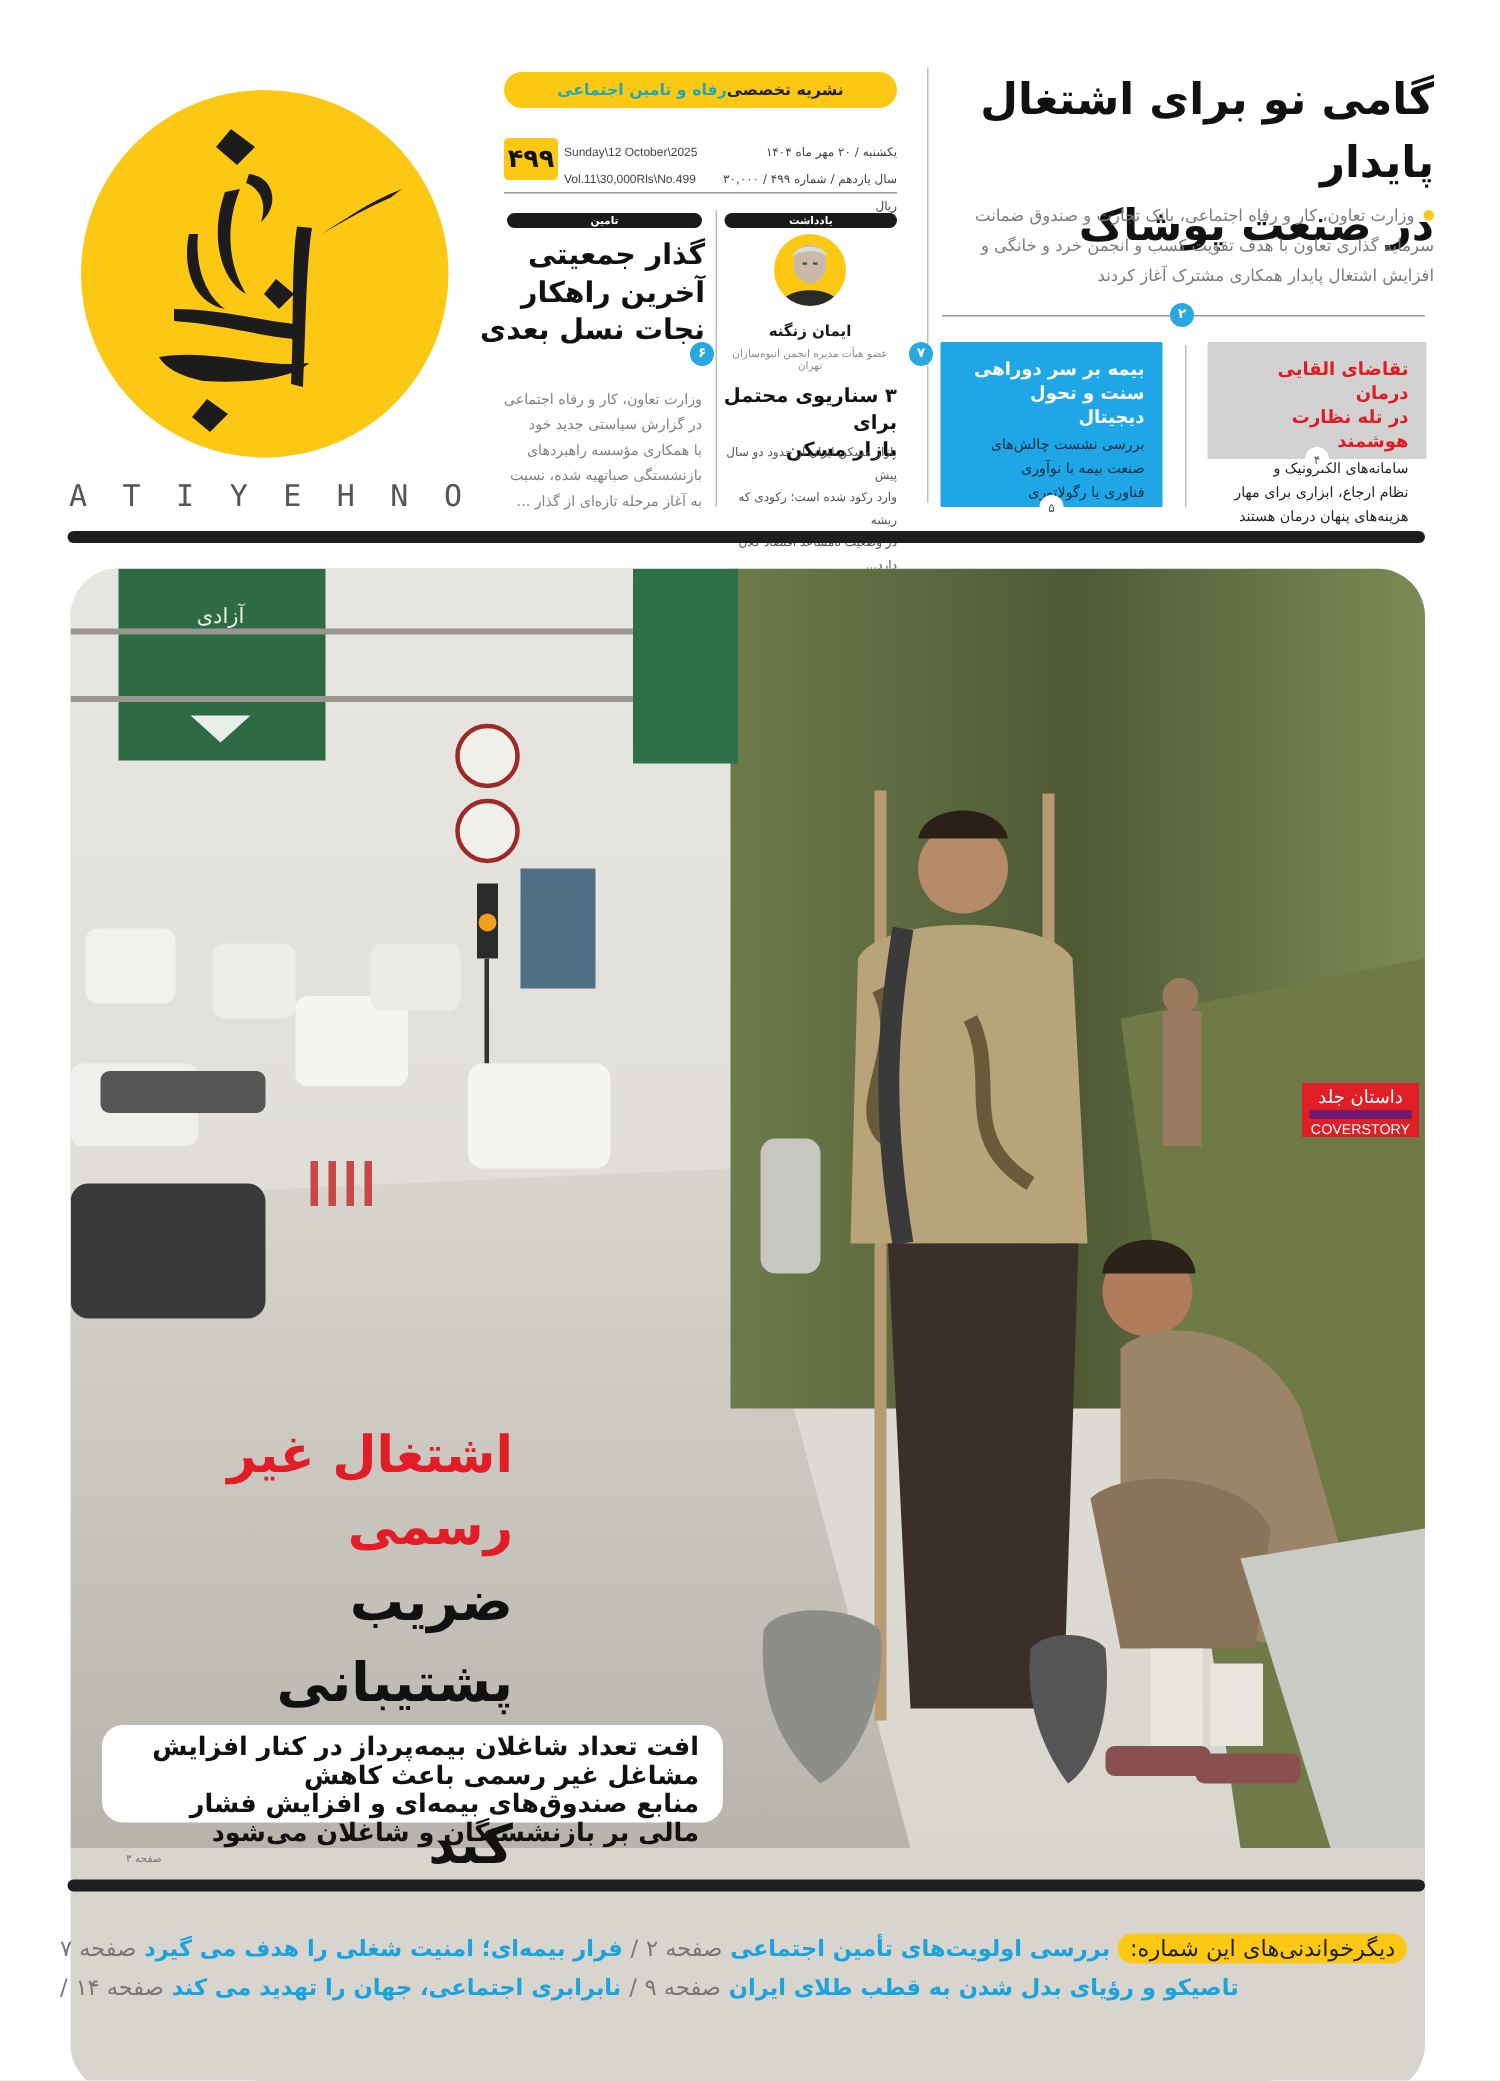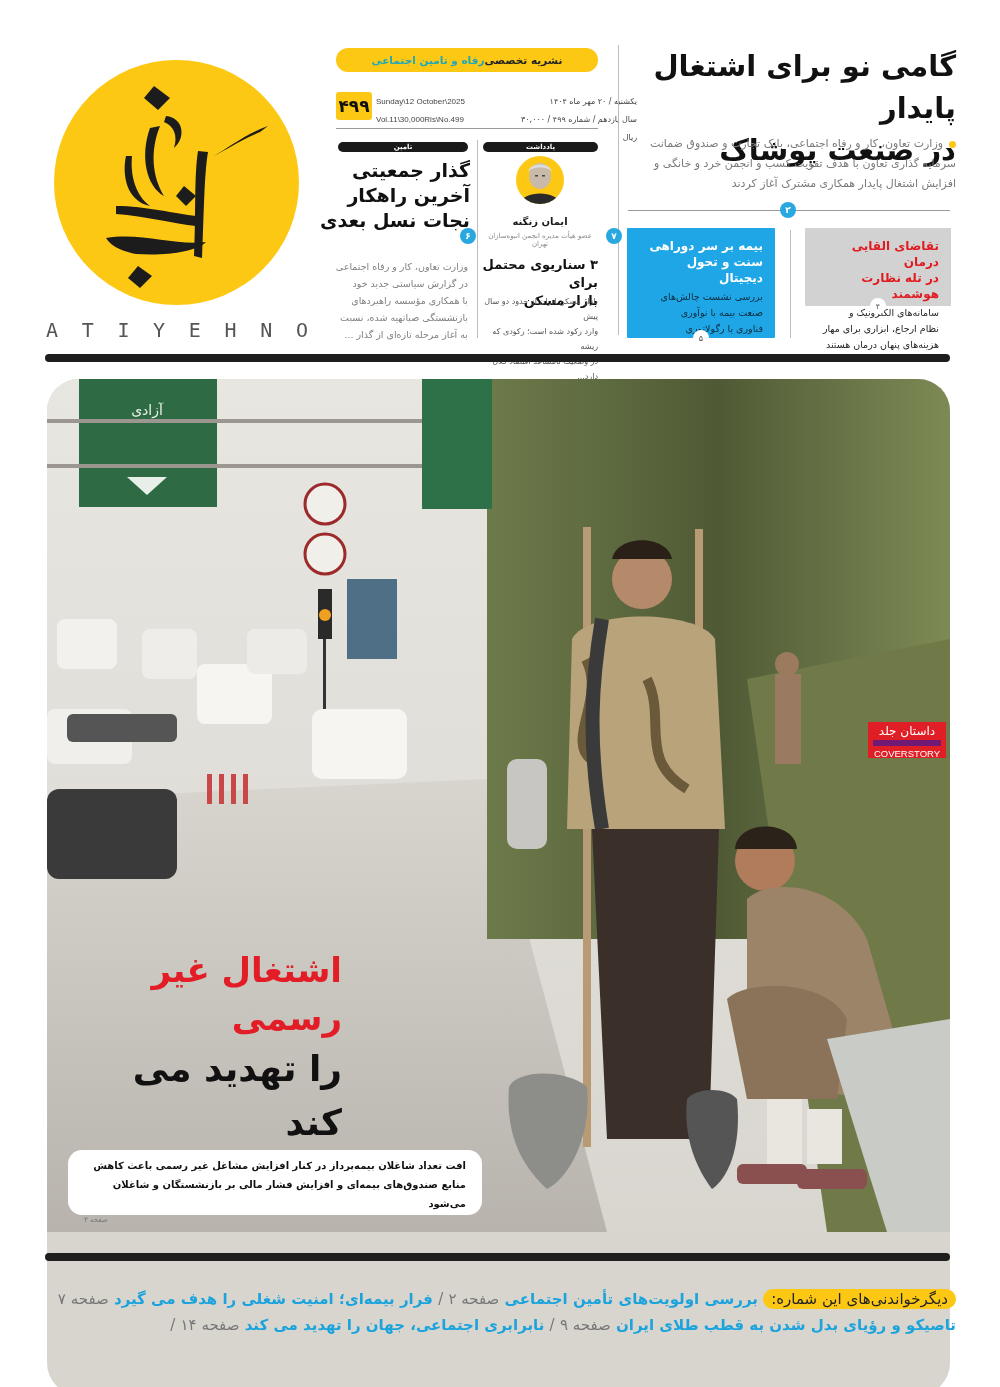--- a/index.html
+++ b/index.html
@@ -13,21 +13,21 @@
   .logo-latin { position: absolute; left: 0; top: 262px; width: 262px; display: flex; justify-content: space-between; font-family: "DejaVu Sans Mono", monospace; font-size: 20px; color: #555; letter-spacing: 0; font-weight: 300; }
 
   .vline { position: absolute; background: #bdbdbd; width: 1px; }
 
   
   .tagline-pill { position: absolute; left: 336px; top: 48px; width: 262px; height: 24px; border-radius: 12px; background: #fdc814; display: flex; align-items: center; justify-content: center; font-size: 10.5px; font-weight: bold; direction: rtl; letter-spacing: 1.5px; }
   .tagline-pill .t1 { color: #222; }
   .tagline-pill .t2 { color: #1fa8b8; }
   .issue-badge { position: absolute; left: 336px; top: 92px; width: 36px; height: 28px; background: #fdc814; border-radius: 3px; display: flex; align-items: center; justify-content: center; font-weight: bold; font-size: 17px; color: #111; }
   .date-en { position: absolute; left: 376px; top: 93px; font-family: "Liberation Sans", sans-serif; font-size: 8px; color: #444; line-height: 18px; }
-  .date-fa { position: absolute; left: 478px; top: 93px; width: 120px; font-size: 8px; color: #444; line-height: 18px; direction: rtl; text-align: right; margin-left: 39px; }
+  .date-fa { position: absolute; left: 478px; top: 93px; width: 120px; font-size: 8px; color: #444; line-height: 18px; direction: rtl; text-align: right; }
   .hr-thin { position: absolute; height: 1px; background: #9a9a9a; }
 
   
   .section-pill { position: absolute; height: 10px; border-radius: 5px; background: #1a1a1a; color: #fff; font-size: 7px; text-align: center; line-height: 10px; font-weight: bold; }
   .num-dot { position: absolute; width: 16px; height: 16px; border-radius: 50%; background: #29a8e0; color: #fff; font-size: 9px; font-weight: bold; display: flex; align-items: center; justify-content: center; }
 
   .col-headline { position: absolute; font-weight: bold; color: #111; direction: rtl; text-align: right; line-height: 1.15; }
   .col-body { position: absolute; font-size: 9.5px; color: #808080; direction: rtl; text-align: right; line-height: 17px; }
 
   .avatar { position: absolute; left: 516px; top: 156px; width: 48px; height: 48px; border-radius: 50%; background: #fdc814; overflow: hidden; }
@@ -59,25 +59,25 @@
 
   .cover-tag { position: absolute; left: 868px; top: 722px; width: 78px; height: 36px; background: #e01e26; color: #fff; text-align: center; }
   .cover-tag .fa { font-size: 12px; line-height: 18px; direction: rtl; border-bottom: 6px solid #701a75; margin: 0 5px; }
   .cover-tag .en { font-family: "Liberation Sans", sans-serif; font-size: 9.5px; line-height: 16px; }
 
   .main-head { position: absolute; left: 66px; top: 946px; width: 276px; direction: rtl; text-align: right; font-weight: bold; }
   .main-head .kicker { font-size: 34px; line-height: 48px; color: #e21d26; }
   .main-head .line { font-size: 36px; line-height: 54px; color: #111; }
 
   .caption-box { position: absolute; left: 68px; top: 1150px; width: 414px; height: 65px; background: #fff; border-radius: 14px; padding: 6px 16px; direction: rtl; text-align: right; }
-  .caption-box .ct { font-size: 10px; font-weight: bold; line-height: 19px; color: #111; }
+  .caption-box .ct { font-size: 17px; font-weight: bold; line-height: 19px; color: #111; }
   .caption-box .cp { font-size: 7px; color: #777; text-align: left; margin-top: 3px; }
 
   
-  .footer { position: absolute; left: 40px; top: 1286px; width: 916px; direction: rtl; text-align: right; font-size: 15px; line-height: 26px; font-weight: bold; }
+  .footer { position: absolute; left: 40px; top: 1286px; width: 916px; direction: rtl; text-align: left; font-size: 15px; line-height: 26px; font-weight: bold; }
   .footer .label { background: #fdc814; color: #222; border-radius: 14px; padding: 1px 8px; font-weight: normal; }
   .footer .art { color: #1aa3dc; }
   .footer .pg { color: #777; font-weight: normal; }
   .footer .sep { color: #777; font-weight: normal; }
 </style>
 </head>
 <body>
 
 <div class="logo-wrap">
   <div class="logo-circle"></div>
@@ -286,20 +286,21 @@
   </svg>
 </div>
 
 <div class="cover-tag">
   <div class="fa">داستان جلد</div>
   <div class="en">COVERSTORY</div>
 </div>
 
 <div class="main-head">
   <div class="kicker">اشتغال غیر رسمی</div>
+  <div class="line">ضریب پشتیبانی</div>
   <div class="line">را تهدید می کند</div>
 </div>
 
 <div class="caption-box">
   <div class="ct">افت تعداد شاغلان بیمه‌پرداز در کنار افزایش مشاغل غیر رسمی باعث کاهش</div>
   <div class="ct">منابع صندوق‌های بیمه‌ای و افزایش فشار مالی بر بازنشستگان و شاغلان می‌شود</div>
   <div class="cp">صفحه ۳</div>
 </div>
 
 <div class="thick-rule" style="top:1253px;"></div>

